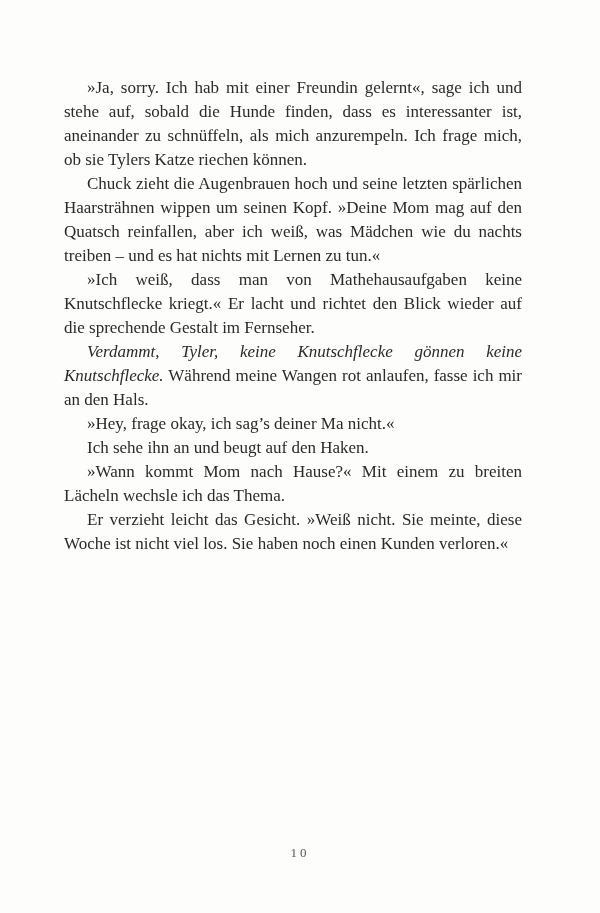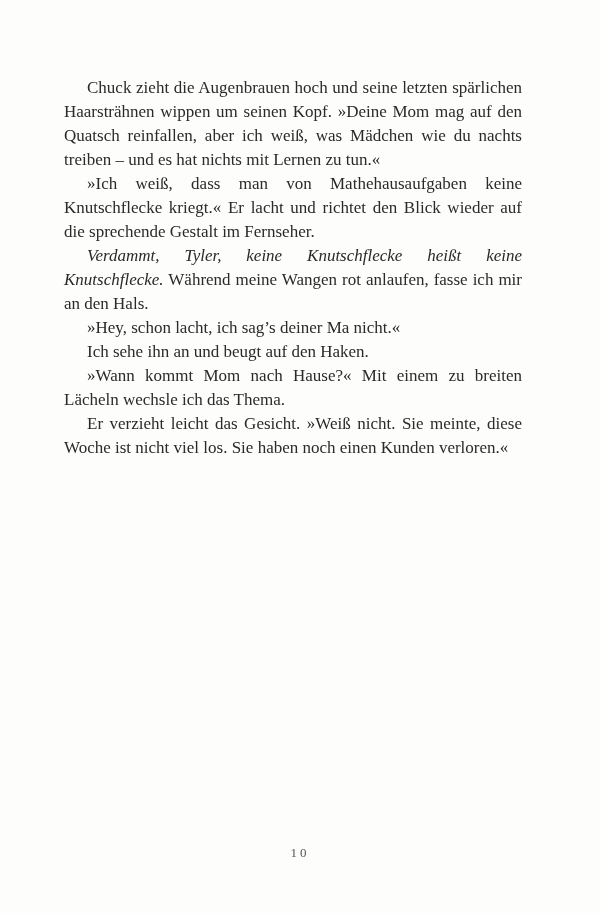--- a/index.html
+++ b/index.html
@@ -50,22 +50,23 @@
     font-size: 13px;
     letter-spacing: 3px;
     color: var(--muted);
   }
 </style>
 </head>
 <body>
 
 <div class="page">
   <div class="text-block">
+      <p><span>»Ja, sorry. Ich hab mit einer Freundin gelernt«, sage ich und stehe auf, sobald die Hunde finden, dass es interessanter ist, aneinander zu schnüffeln, als mich anzurempeln. Ich frage mich, ob sie Tylers Katze riechen können.</span></p>
       <p><span>Chuck zieht die Augenbrauen hoch und seine letzten spärlichen Haarsträhnen wippen um seinen Kopf. »Deine Mom mag auf den Quatsch reinfallen, aber ich weiß, was Mädchen wie du nachts treiben – und es hat nichts mit Lernen zu tun.«</span></p>
       <p><span>»Ich weiß, dass man von Mathehausaufgaben keine Knutschflecke kriegt.« Er lacht und richtet den Blick wieder auf die sprechende Gestalt im Fernseher.</span></p>
-      <p><em>Verdammt, Tyler, keine Knutschflecke heißt keine Knutschflecke.</em><span> Während meine Wangen rot anlaufen, fasse ich mir an den Hals.</span></p>
-      <p><span>»Hey, schon lacht, ich sag’s deiner Ma nicht.«</span></p>
+      <p><em>Verdammt, Tyler, keine Knutschflecke gönnen keine Knutschflecke.</em><span> Während meine Wangen rot anlaufen, fasse ich mir an den Hals.</span></p>
+      <p><span>»Hey, frage okay, ich sag’s deiner Ma nicht.«</span></p>
       <p><span>Ich sehe ihn an und beugt auf den Haken.</span></p>
       <p><span>»Wann kommt Mom nach Hause?« Mit einem zu breiten Lächeln wechsle ich das Thema.</span></p>
       <p><span>Er verzieht leicht das Gesicht. »Weiß nicht. Sie meinte, diese Woche ist nicht viel los. Sie haben noch einen Kunden verloren.«</span></p>
     </div>
   <div class="page-number">10</div>
 </div>
 
 </body></html>

